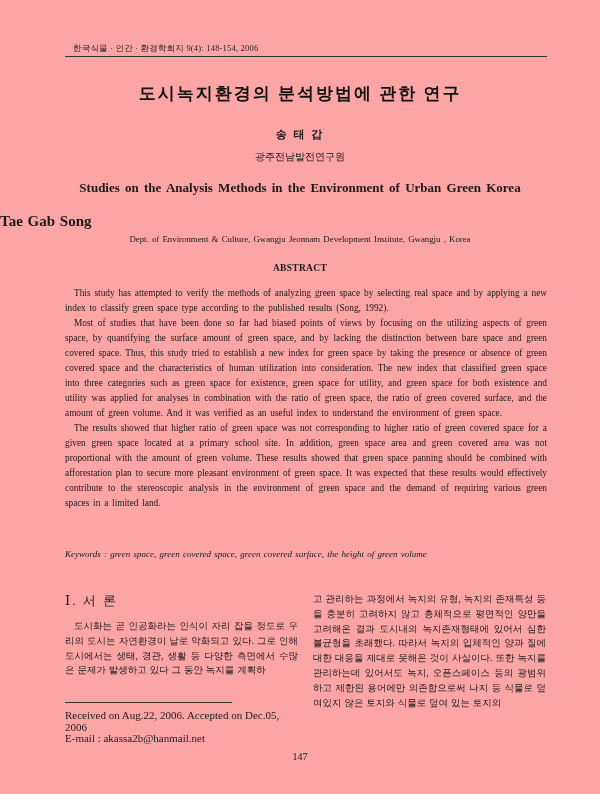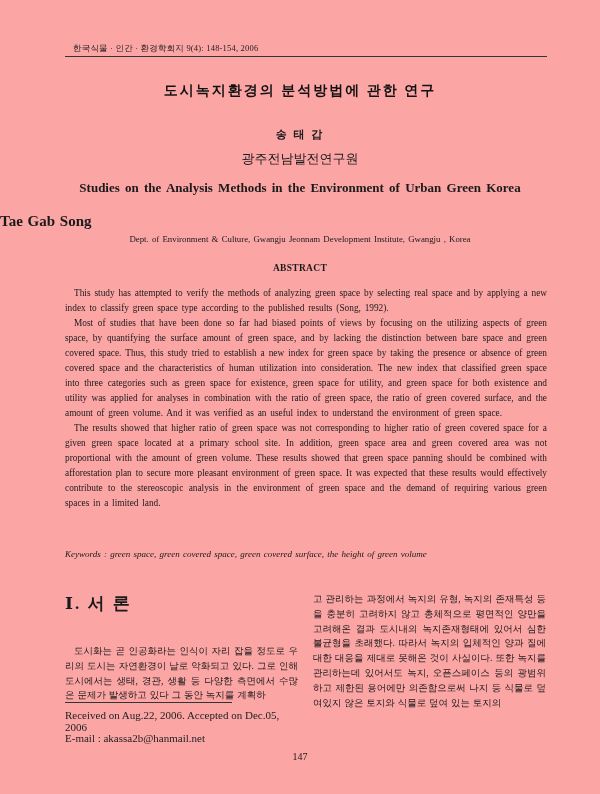--- a/index.html
+++ b/index.html
@@ -24,38 +24,38 @@
   .header-rule {
     position: absolute;
     top: 56px; left: 65px;
     width: 482px;
     border-top: 1px solid #333;
   }
   .title-ko {
     position: absolute;
     top: 82px; left: 0; right: 0;
     text-align: center;
-    font-size: 14px;
+    font-size: 17px;
     font-weight: bold;
     letter-spacing: 2px;
     color: #111;
   }
   .author-ko {
     position: absolute;
     top: 127px; left: 0; right: 0;
     text-align: center;
     font-size: 11px;
     font-weight: bold;
     letter-spacing: 2px;
   }
   .affil-ko {
     position: absolute;
     top: 150px; left: 0; right: 0;
     text-align: center;
-    font-size: 13px;
+    font-size: 10px;
   }
   .title-en {
     position: absolute;
     top: 180px; left: 0; right: 0;
     text-align: center;
     font-size: 13px;
     font-weight: bold;
     word-spacing: 2px;
   }
   .author-en {
@@ -101,24 +101,24 @@
   }
   .columns {
     position: absolute;
     top: 592px; left: 65px;
     width: 482px;
     display: flex;
     gap: 15px;
   }
   .col { width: 233px; }
   .section-heading {
-    font-size: 17px;
-    font-weight: bold;
+    font-size: 13px;
+    font-weight: normal;
     letter-spacing: 2px;
-    margin-bottom: 29px;
+    margin-bottom: 9px;
   }
   .body-text {
     font-size: 9.5px;
     line-height: 14.8px;
     text-align: justify;
     word-spacing: 0.5px;
   }
   .body-text.indent { text-indent: 9px; }
   .footnote {
     position: absolute;

